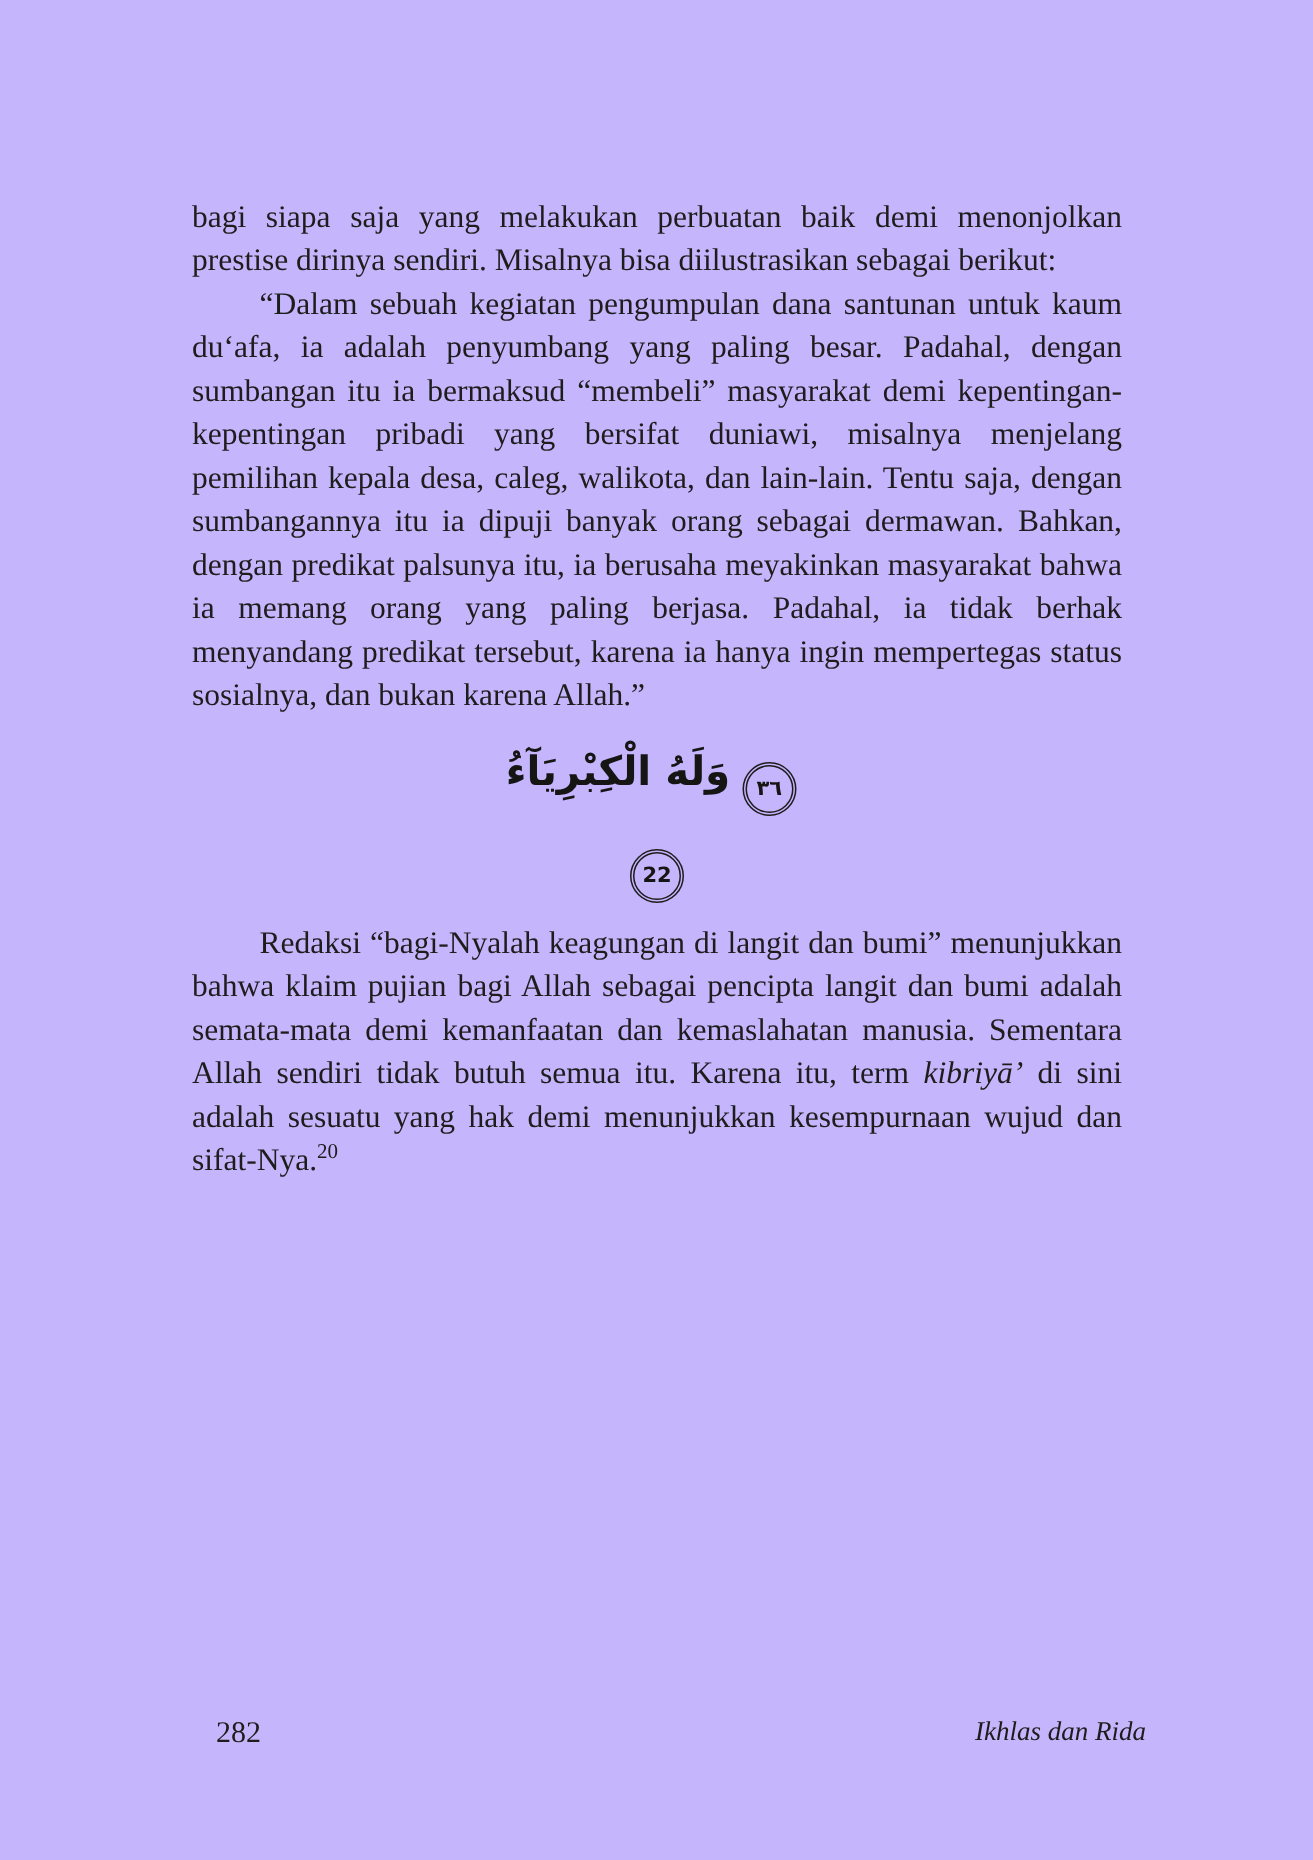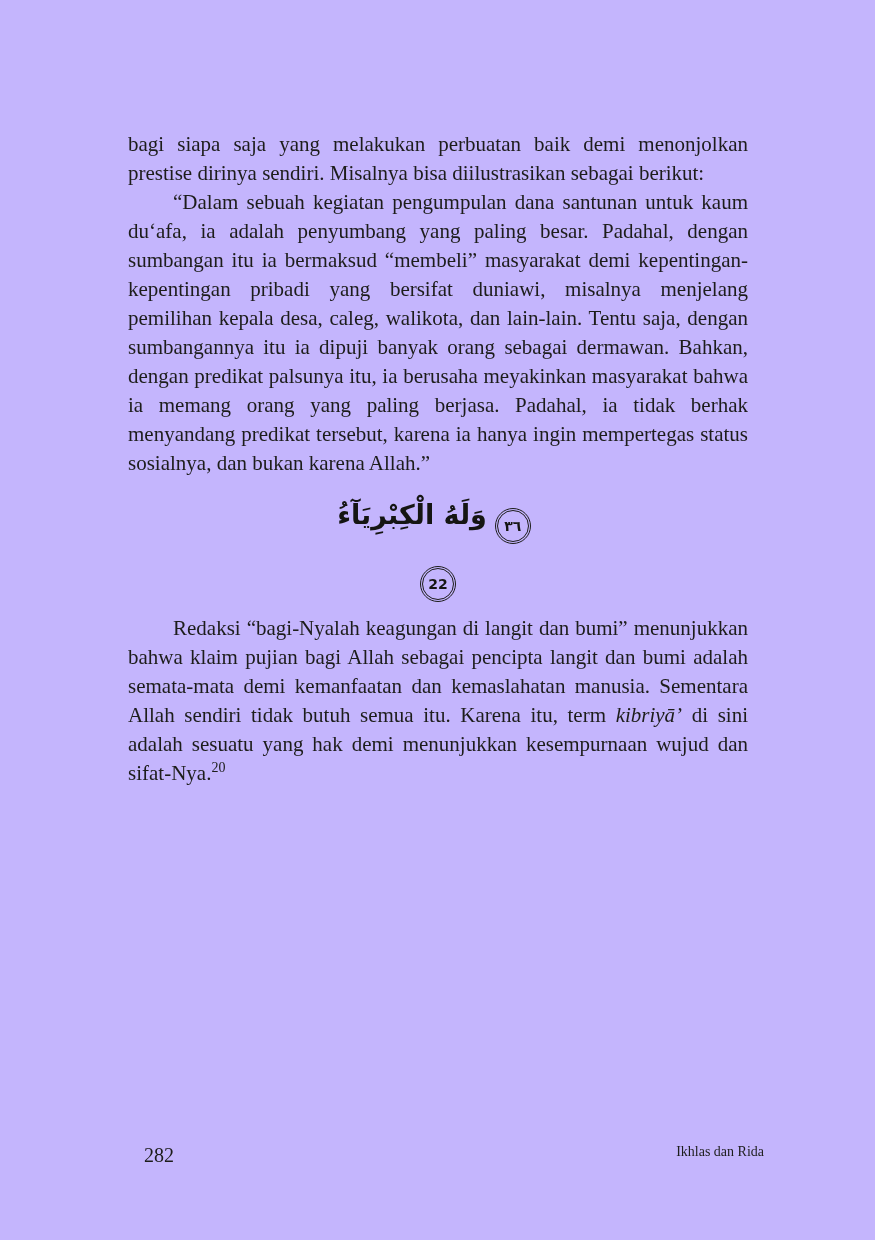--- a/index.html
+++ b/index.html
@@ -66,21 +66,21 @@
     position:absolute;
     left:128px;
     width:620px;
     top:1144px;
     display:flex;
     justify-content:space-between;
     align-items:flex-start;
     margin-left:16px;
   }
   .page-number{font-size:20px;}
-  .running-title{font-size:14px;}
+  .running-title{font-size:18px;font-style:italic;}
 </style>
 </head>
 <body>
 
 <div class="page">
   <main class="text-block">
 
     <p>bagi siapa saja yang melakukan perbuatan baik demi menonjol­kan prestise dirinya sendiri. Misalnya bisa diilustrasikan sebagai berikut:</p>
 
     <p class="indent">“Dalam sebuah kegiatan pengumpulan dana santunan untuk kaum du‘afa, ia adalah penyumbang yang paling besar. Padahal, dengan sumbangan itu ia bermaksud “membeli” masyarakat demi kepentingan-kepentingan pribadi yang bersifat duniawi, misalnya menjelang pemilihan kepala desa, caleg, walikota, dan lain-lain. Tentu saja, dengan sumbangannya itu ia dipuji banyak orang sebagai dermawan. Bahkan, dengan pre­dikat palsunya itu, ia berusaha meyakinkan masyarakat bahwa ia memang orang yang paling berjasa. Padahal, ia tidak berhak menyandang predikat tersebut, karena ia hanya ingin memper­tegas status sosialnya, dan bukan karena Allah.”</p>

